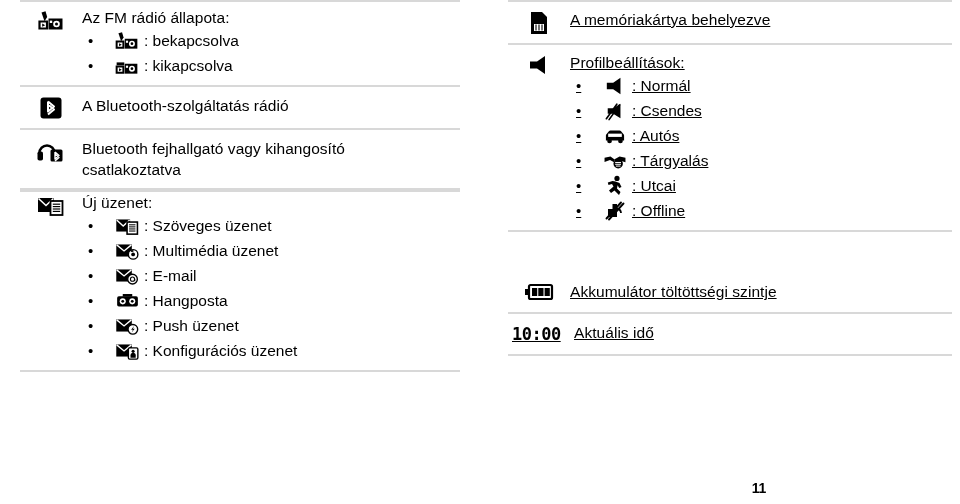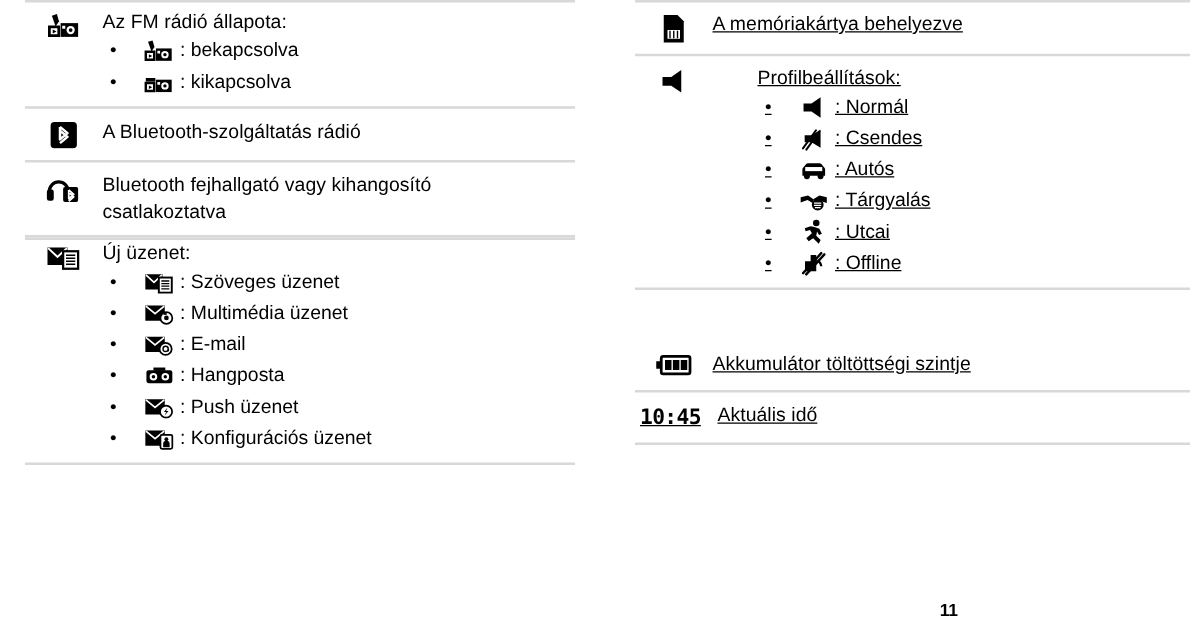--- a/index.html
+++ b/index.html
@@ -339,21 +339,21 @@
           </svg>
         </span>
       </div>
       <div class="row-body">
         <div class="row-title">A memóriakártya behelyezve</div>
       </div>
     </div>
 
     <div class="rule"></div>
 
-    <div class="row" style="padding-top:7px;gap:36px;">
+    <div class="row" style="padding-top:7px;">
       <div class="row-icon">
         <span>
           <svg width="24" height="22" viewBox="0 0 24 22">
             <path d="M18 2 L18 20 L10 14.5 L3 14.5 L3 7.5 L10 7.5 Z" fill="#000"></path>
           </svg>
         </span>
       </div>
       <div class="row-body">
         <div class="row-title">Profilbeállítások:</div>
         <ul class="bullets">
@@ -458,21 +458,21 @@
       </div>
       <div class="row-body">
         <div class="row-title">Akkumulátor töltöttségi szintje</div>
       </div>
     </div>
 
     <div class="rule"></div>
 
     <div class="row" style="padding:8px 0 10px 0;">
       <div class="row-icon" style="justify-content:flex-start;padding-left:4px;">
-        <span class="clockglyph">10:45</span>
+        <span class="clockglyph">10:00</span>
       </div>
       <div class="row-body">
         <div class="row-title">Aktuális idő</div>
       </div>
     </div>
 
     <div class="rule"></div>
   </div>
 
   <div class="pagenum">11</div>

